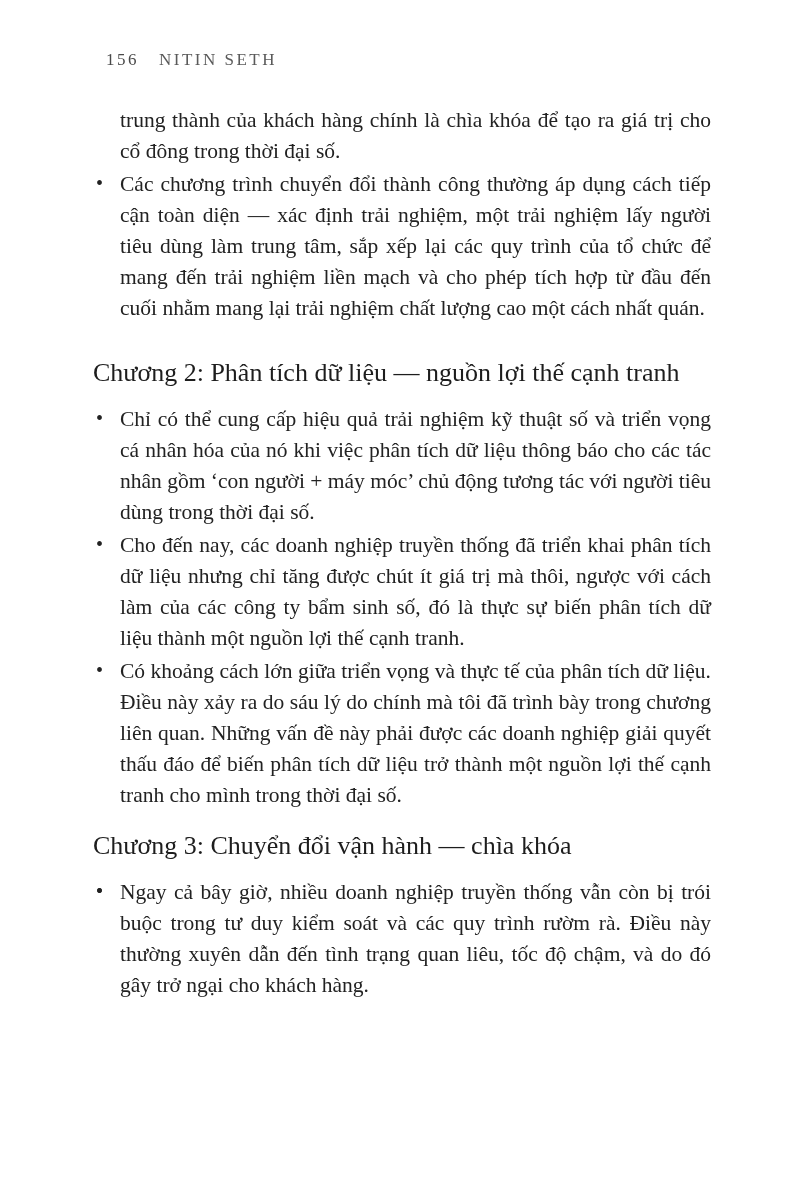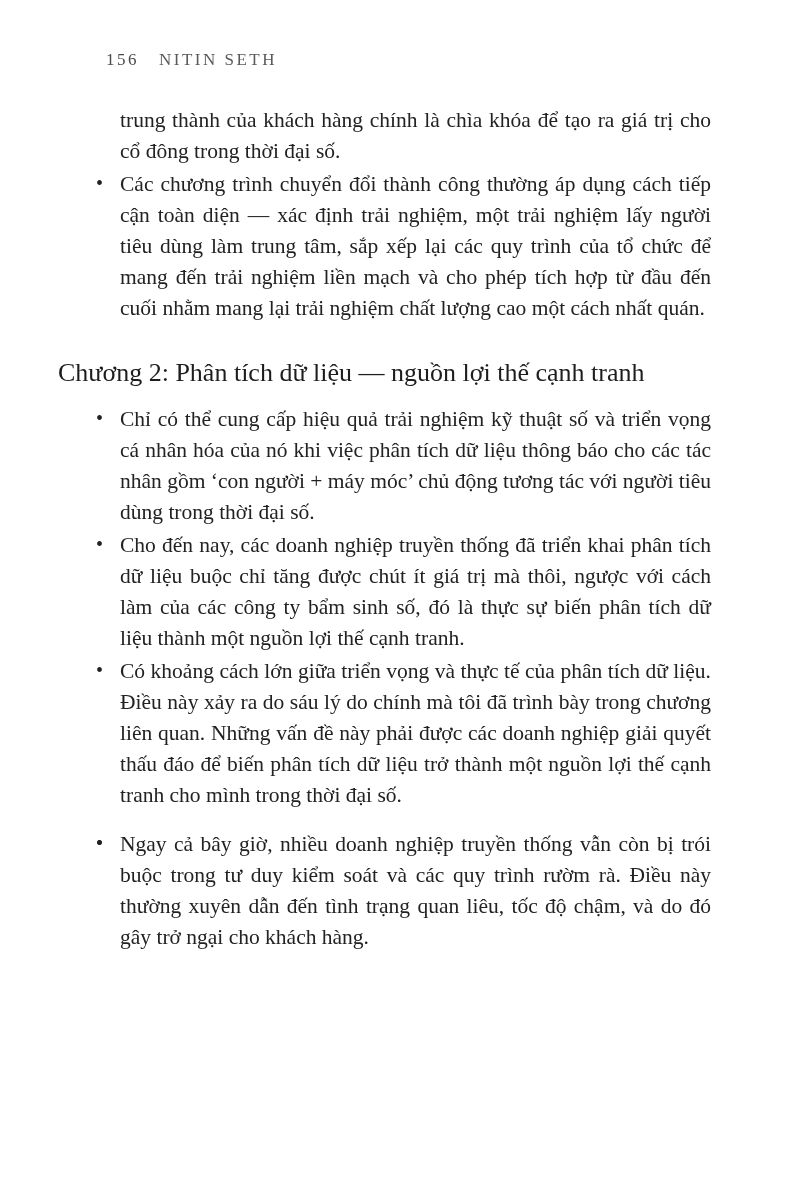--- a/index.html
+++ b/index.html
@@ -55,21 +55,21 @@
     text-align: justify;
   }
   .bullet-marker {
     position: absolute;
     left: -24px;
     top: -1px;
     font-size: 20px;
     color: #222222;
   }
   h2.chapter-heading {
-    margin: 32px 80px 14px 58px;
+    margin: 32px 80px 14px 93px;
     font-size: 26px;
     line-height: 34px;
     font-weight: 400;
     color: #1d1d1d;
     text-align: left;
   }
   h2.chapter-heading-3 {
     margin-top: 18px;
   }
   .heading-line {
@@ -98,29 +98,30 @@
 
     <h2 class="chapter-heading">Chương 2: Phân tích dữ liệu — nguồn lợi thế cạnh tranh</h2>
 
     <ul class="bullets">
       <li>
         <span class="bullet-marker">•</span>
         <span>Chỉ có thể cung cấp hiệu quả trải nghiệm kỹ thuật số và triển vọng cá nhân hóa của nó khi việc phân tích dữ liệu thông báo cho các tác nhân gồm ‘con người + máy móc’ chủ động tương tác với người tiêu dùng trong thời đại số.</span>
       </li>
       <li>
         <span class="bullet-marker">•</span>
-        <span>Cho đến nay, các doanh nghiệp truyền thống đã triển khai phân tích dữ liệu buộc chỉ tăng được chút ít giá trị mà thôi, ngược với cách làm của các công ty bẩm sinh số, đó là thực sự biến phân tích dữ liệu thành một nguồn lợi thế cạnh tranh.</span>
+        <span>Cho đến nay, các doanh nghiệp truyền thống đã triển khai phân tích dữ liệu nhưng chỉ tăng được chút ít giá trị mà thôi, ngược với cách làm của các công ty bẩm sinh số, đó là thực sự biến phân tích dữ liệu thành một nguồn lợi thế cạnh tranh.</span>
       </li>
       <li>
         <span class="bullet-marker">•</span>
         <span>Có khoảng cách lớn giữa triển vọng và thực tế của phân tích dữ liệu. Điều này xảy ra do sáu lý do chính mà tôi đã trình bày trong chương liên quan. Những vấn đề này phải được các doanh nghiệp giải quyết thấu đáo để biến phân tích dữ liệu trở thành một nguồn lợi thế cạnh tranh cho mình trong thời đại số.</span>
       </li>
     </ul>
 
     <h2 class="chapter-heading chapter-heading-3">
+      <span class="heading-line">Chương 3: Chuyển đổi vận hành — chìa khóa</span>
     </h2>
 
     <ul class="bullets">
       <li>
         <span class="bullet-marker">•</span>
       </li>
       <li>
         <span class="bullet-marker">•</span>
         <span>Ngay cả bây giờ, nhiều doanh nghiệp truyền thống vẫn còn bị trói buộc trong tư duy kiểm soát và các quy trình rườm rà. Điều này thường xuyên dẫn đến tình trạng quan liêu, tốc độ chậm, và do đó gây trở ngại cho khách hàng.</span>
       </li>

